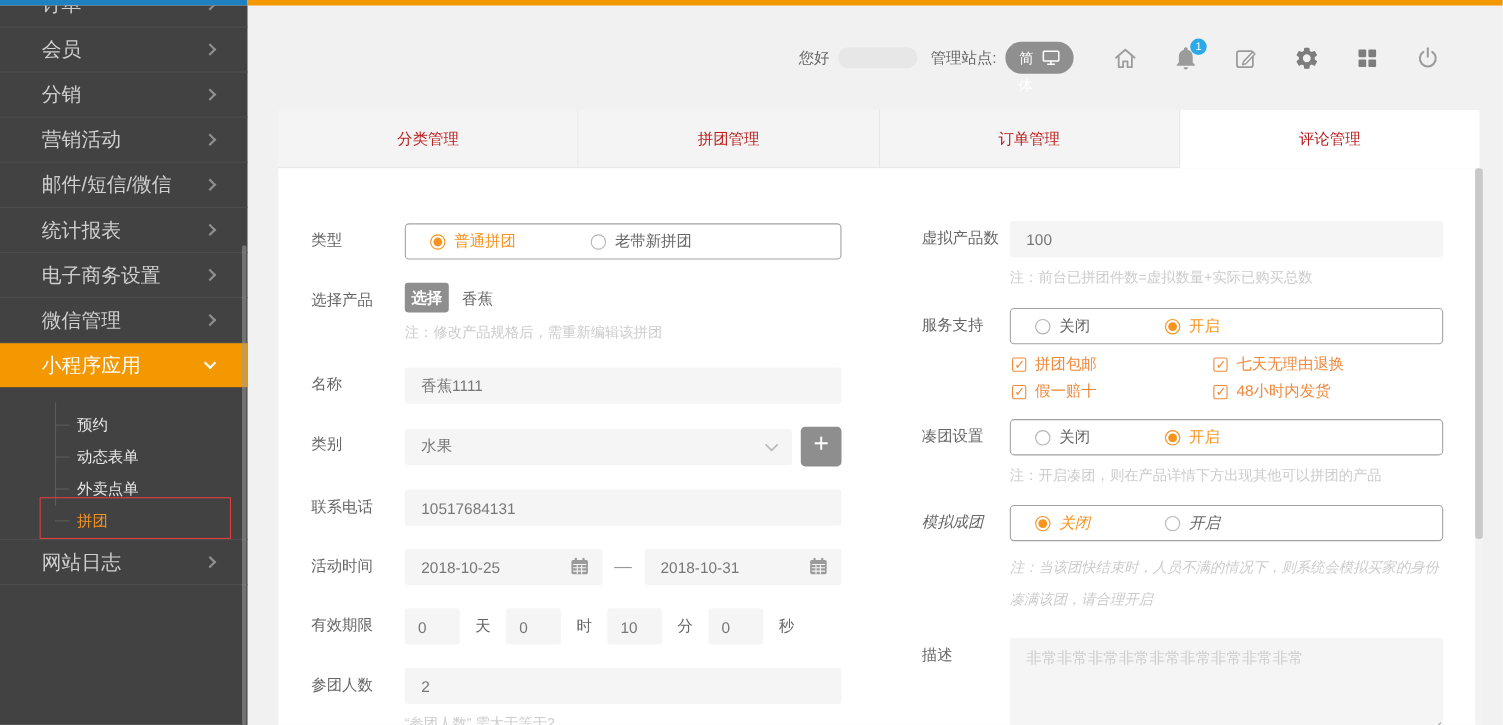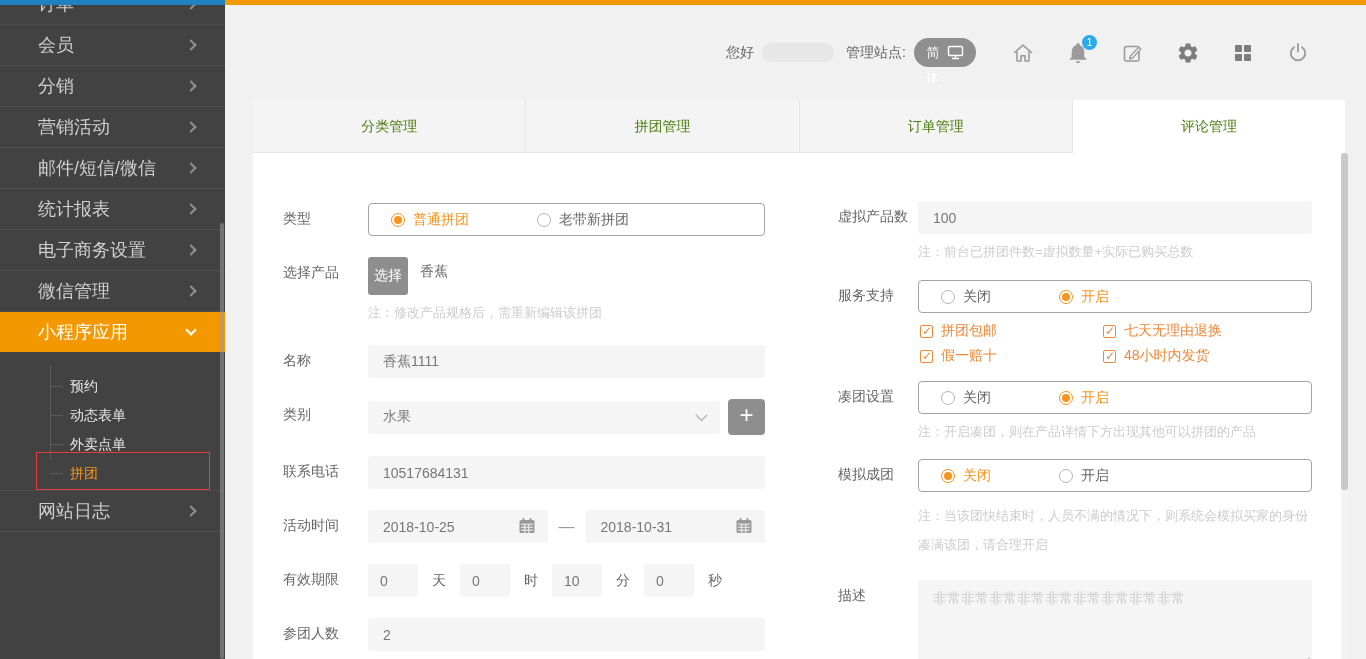--- a/index.html
+++ b/index.html
@@ -34,21 +34,21 @@
   .blur-pill { width:72px; height:19px; background:#e7e7e7; border-radius:10px; margin:0 12px 0 8px; }
   .lang-wrap { position:relative; margin:0 4px 0 8px; width:62px; height:29px; }
   .lang-pill { width:62px; height:29px; background:#8f8f8f; border-radius:15px; display:flex; align-items:center; justify-content:center; gap:7px; color:#fff; font-size:13px; cursor:pointer; }
   .lang-bottom { position:absolute; left:12px; top:31px; color:#ffffff; font-size:13px; }
   .tb-icon { margin-left:31px; position:relative; width:24px; height:24px; cursor:pointer; }
   .badge { position:absolute; top:-6px; right:-7px; min-width:15px; height:15px; border-radius:8px; background:#2ba9e8; color:#fff; font-size:10px; line-height:15px; text-align:center; padding:0 2px; }
 
   
   .panel { position:absolute; left:253px; top:100px; width:1092px; height:559px; }
   .tabs { display:flex; height:53px; }
-  .tab { flex:1; text-align:center; line-height:53px; font-size:14px; color:#4d7c0f; background:#f4f4f4;
+  .tab { flex:1; text-align:center; line-height:53px; font-size:14px; color:#b91c1c; background:#f4f4f4;
          border-right:1px solid #e6e6e6; border-bottom:1px solid #e6e6e6; cursor:pointer; }
   .tab:last-child { border-right:none; }
   .tab.active { background:#ffffff; border-bottom:none; }
   .content { position:relative; background:#ffffff; height:506px; }
   .main-scroll { position:absolute; left:1088px; top:53px; width:7px; height:506px; background:#f3f3f3; }
   .main-scroll .thumb { position:absolute; top:0; left:0; width:7px; height:337px; background:#c9c9c9; border-radius:3px; }
 
   
   .col { position:absolute; }
   .col-left { left:30px; top:50px; width:482px; }
@@ -63,21 +63,21 @@
   .opt { display:flex; align-items:center; gap:8px; font-size:14px; color:#666; cursor:pointer; }
   .opt + .opt { margin-left:68px; }
   .opt.sel-label { color:#f7931e; }
   .radio { width:14px; height:14px; border-radius:50%; border:1px solid #b5b5b5; background:#fff; position:relative; flex-shrink:0; }
   .radio.sel { border-color:#f7931e; }
   .radio.sel::after { content:""; position:absolute; left:2px; top:2px; width:8px; height:8px; background:#f7931e; border-radius:50%; }
 
   .tinput { background:#f5f5f5; border-radius:3px; height:33px; display:flex; align-items:center; padding:0 15px; color:#777; font-size:14px; }
   .note { margin-top:9px; color:#ccc; font-size:13px; line-height:29px; }
 
-  .select-btn { width:40px; height:38px; background:#8e8e8e; color:#fff; font-size:14px; border:none; border-radius:3px; cursor:pointer; }
+  .select-btn { width:40px; height:27px; background:#8e8e8e; color:#fff; font-size:14px; border:none; border-radius:3px; cursor:pointer;font-weight:bold; }
   .prod-val { margin-left:12px; padding-top:6px; color:#666; font-size:14px; }
 
   .cat-wrap { display:flex; align-items:center; }
   .select { width:352px; position:relative; cursor:pointer; }
   .select .sel-arrow { position:absolute; right:12px; top:13px; }
   .add-btn { width:37px; height:36px; margin-left:8px; background:#8e8e8e; color:#fff; font-size:24px; font-weight:300; line-height:32px; text-align:center; border-radius:4px; cursor:pointer; }
 
   .date-wrap { display:flex; align-items:center; }
   .date-input { width:181px; position:relative; padding-right:40px; cursor:pointer; }
   .date-input svg { position:absolute; right:12px; top:7px; }
@@ -400,21 +400,21 @@
             </span>
             <span class="opt sel-label">
               <span class="radio sel"></span>
               <span>开启</span>
             </span>
           </div>
           <div class="note" style="line-height:18px;">注：开启凑团，则在产品详情下方出现其他可以拼团的产品</div>
         </div>
       </div>
 
-      <div class="row" style="">
+      <div class="row" style="font-style:italic;">
         <div class="row-label">模拟成团</div>
         <div class="ctrl">
           <div class="opt-box">
             <span class="opt sel-label">
               <span class="radio sel"></span>
               <span>关闭</span>
             </span>
             <span class="opt">
               <span class="radio"></span>
               <span>开启</span>

